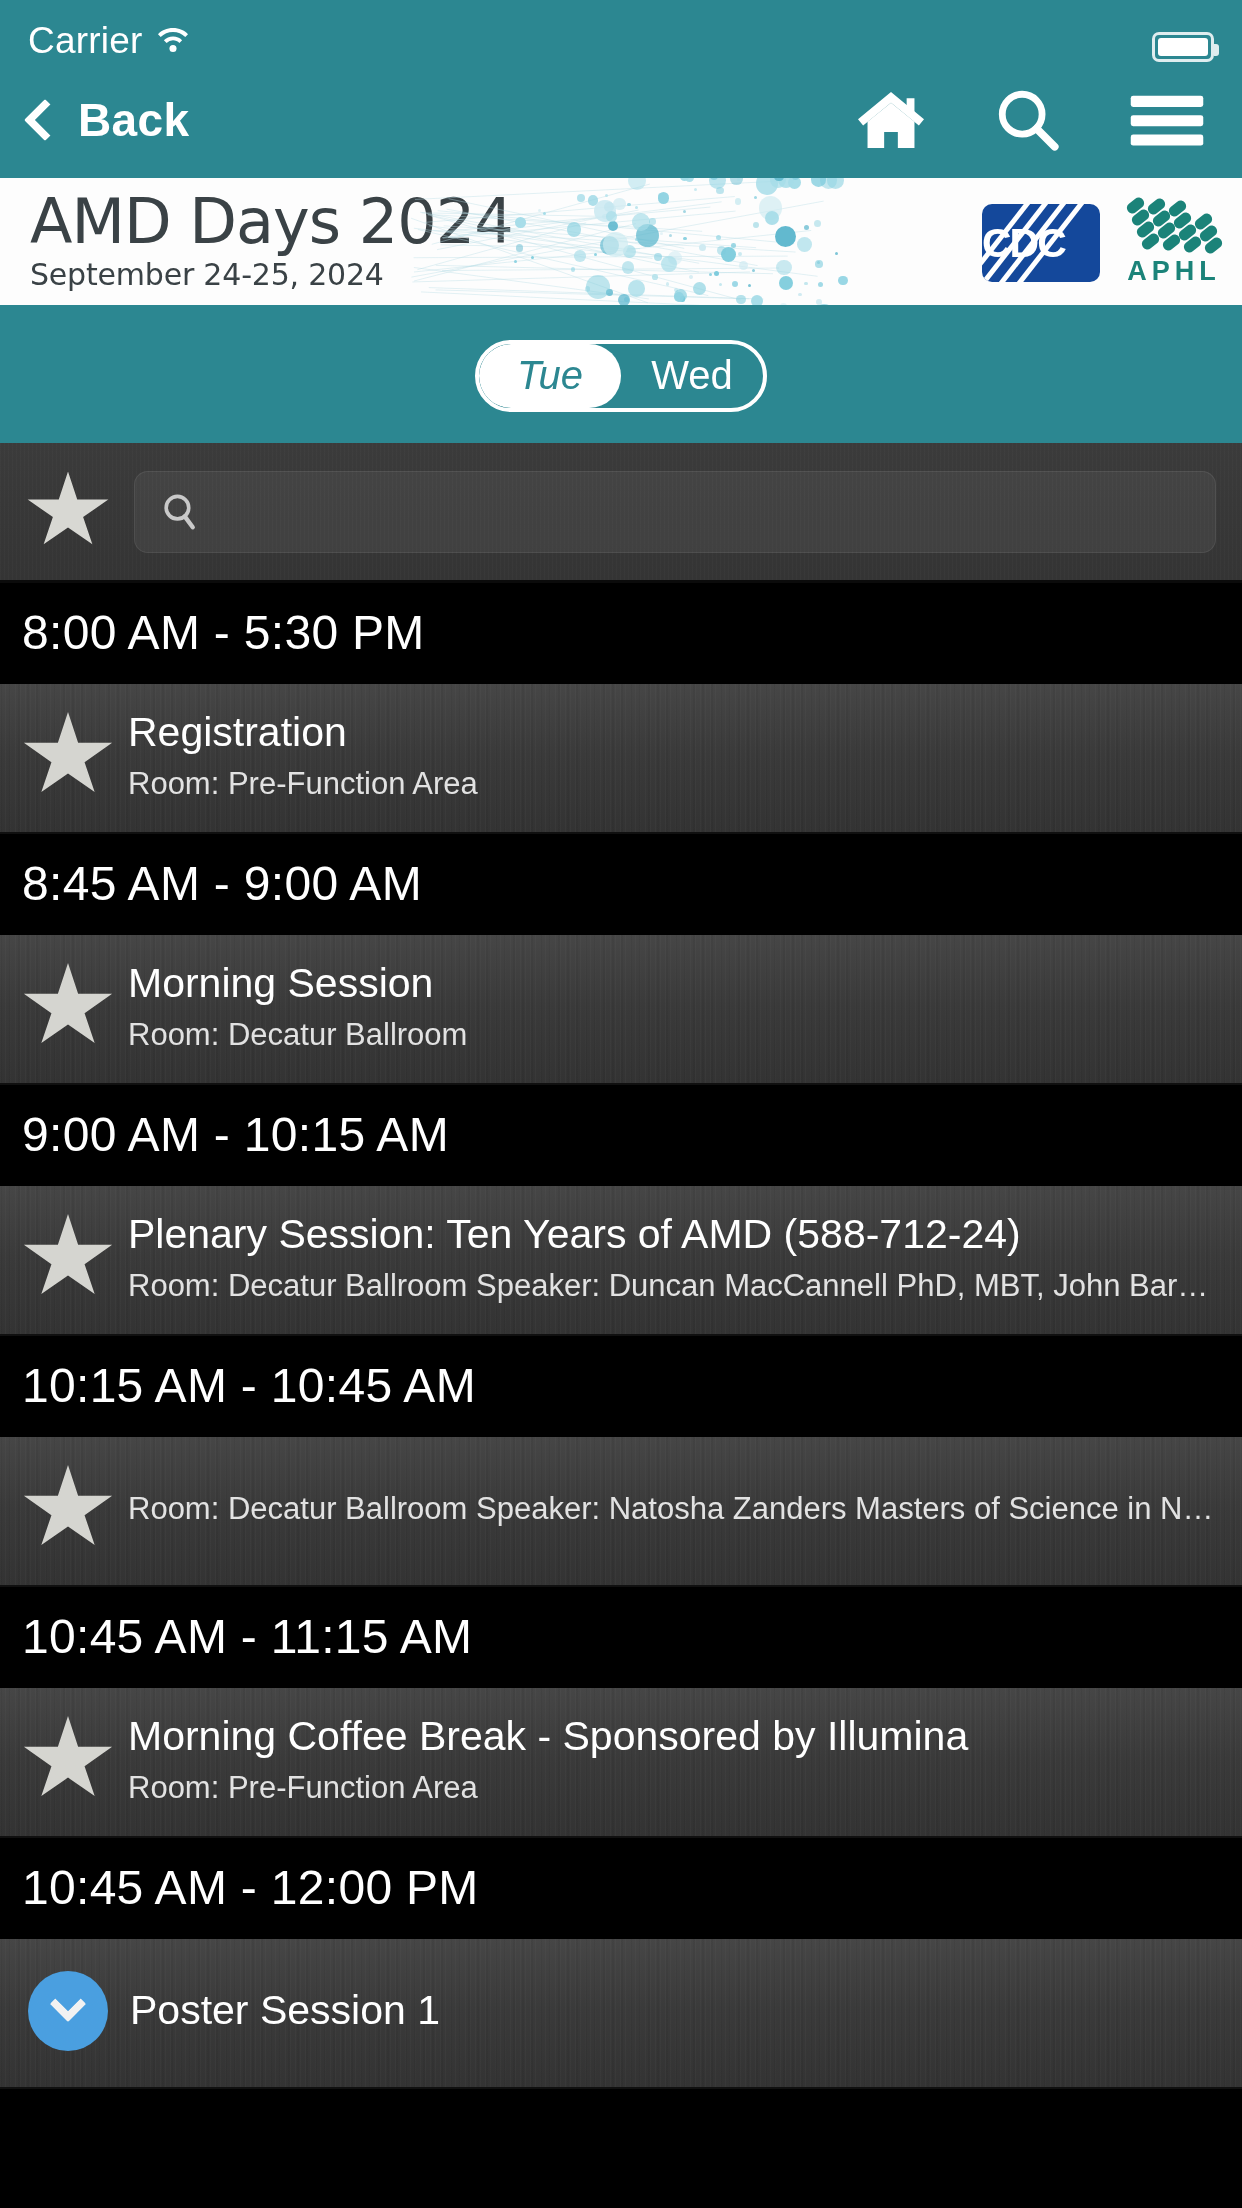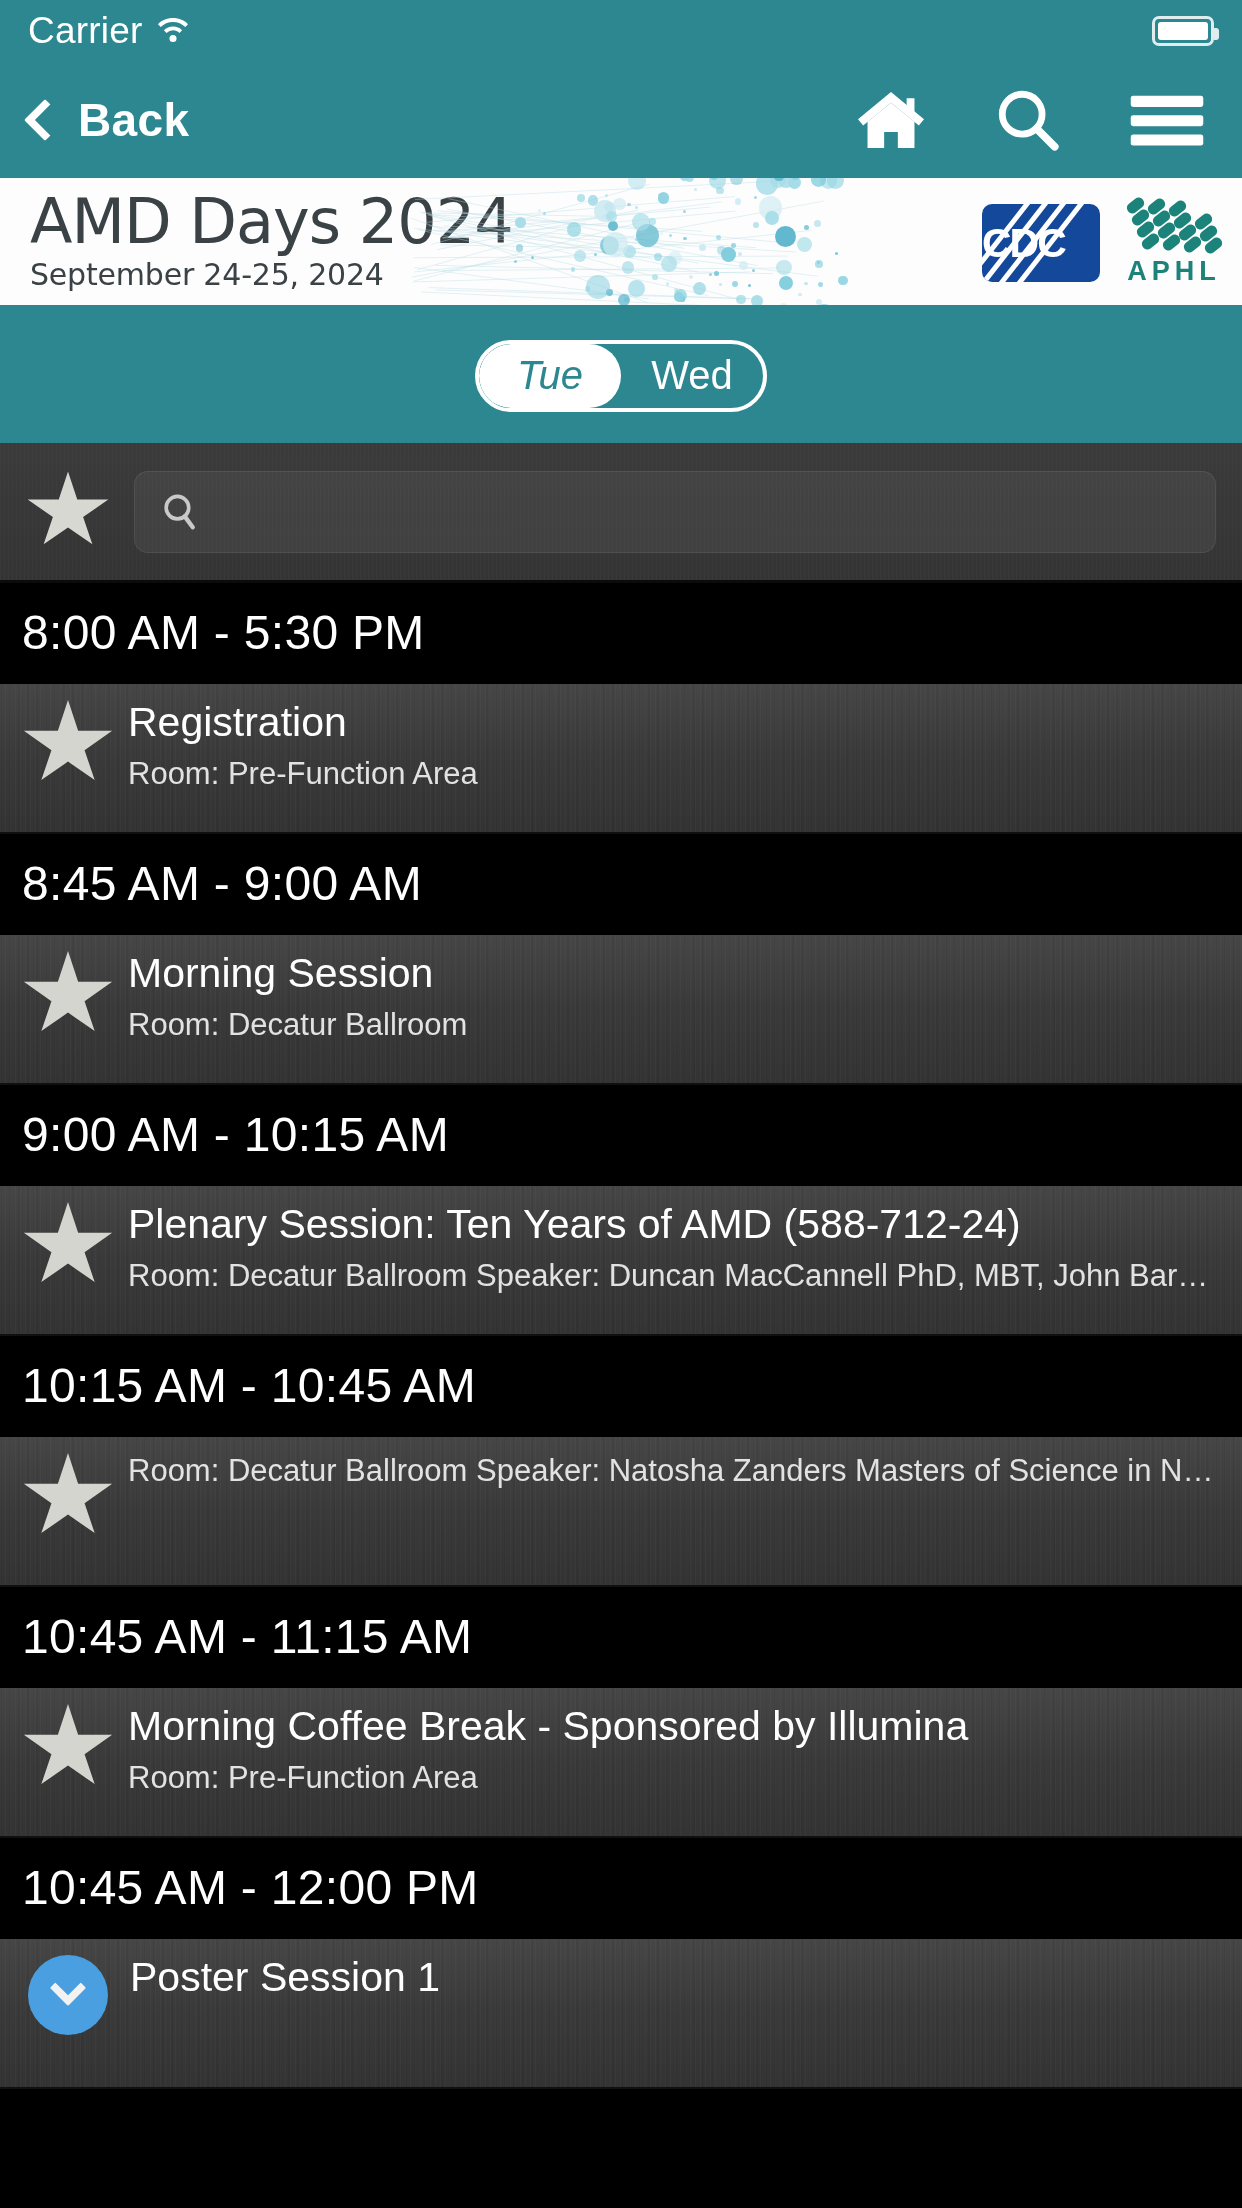--- a/index.html
+++ b/index.html
@@ -7,21 +7,21 @@
     width:1242px; height:2208px;
     background:#000;
     font-family:"Liberation Sans", sans-serif;
     overflow:hidden;
   }
   body { position:relative; }
 
   
   .statusbar{
     height:62px; background:#2C8791; color:#fff;
-    display:flex; align-items:center; position:relative;
+    display:flex; align-items:flex-end; position:relative;
     padding:0 28px;
   }
   .sb-left{ display:flex; align-items:center; gap:14px; }
   .sb-carrier{ font-size:37px; letter-spacing:.2px; }
   .sb-time{
     position:absolute; left:0; right:0; text-align:center;
     font-size:37px; font-weight:600; pointer-events:none;
   }
   .sb-right{ margin-left:auto; display:flex; align-items:center; }
   .batt{
@@ -136,21 +136,21 @@
   .list{ background:#000; }
   .time-header{
     background:#000; color:#fff; font-size:48px;
     padding:22px 22px 24px 22px; letter-spacing:.3px;
   }
   .session{
     background:
       repeating-linear-gradient(90deg, rgba(255,255,255,.022) 0 1px, rgba(0,0,0,0) 1px 5px),
       repeating-linear-gradient(90deg, rgba(0,0,0,.05) 0 2px, rgba(0,0,0,0) 2px 9px),
       linear-gradient(180deg,#464646 0%, #3a3a3a 48%, #333333 100%);
-    display:flex; gap:8px;
+    display:flex; align-items:center; gap:8px;
     padding:16px 22px 20px 22px; min-height:150px; cursor:pointer;
     border-bottom:2px solid #101010;
   }
   .session-star{
     width:92px; height:88px; flex:0 0 92px; margin-right:6px;
     background:#d5d5d0;
     clip-path: polygon(50% 0%, 61% 35%, 98% 35%, 68% 57%, 79% 91%, 50% 70%, 21% 91%, 32% 57%, 2% 35%, 39% 35%);
   }
   .session-chevron{
     width:80px; height:80px; flex:0 0 80px; margin-right:14px; margin-left:6px;

